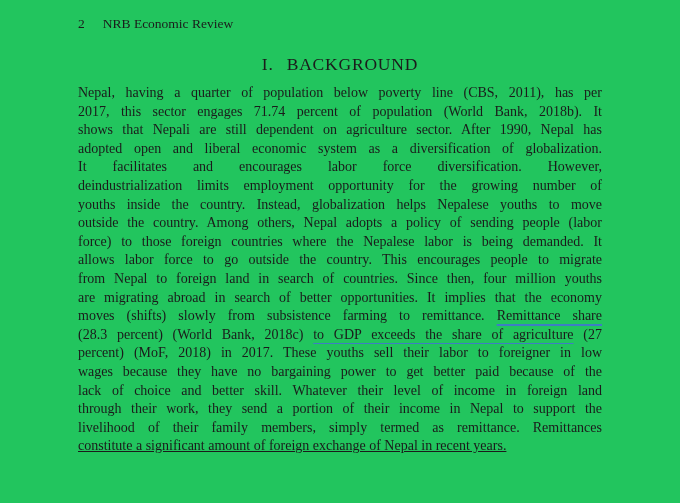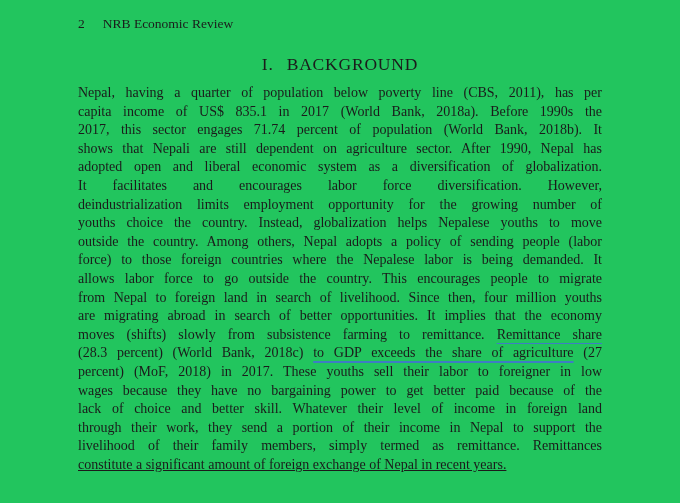--- a/index.html
+++ b/index.html
@@ -79,31 +79,30 @@
   <div class="running-header">
     <span class="page-num">2</span><span>NRB Economic Review</span>
   </div>
 
   <div class="section-title">
     <span class="numeral">I.</span><span>BACKGROUND</span>
   </div>
 
   <div class="paragraph">
       <div class="line"><span>Nepal, having a quarter of population below poverty line (CBS, 2011), has per</span></div>
-      <div class="line"><span>capita income of US$ 835.1 in 2017 (World Bank, 2018a). Before 1990s the</span></div>
       <div class="line"><span>2017, this sector engages 71.74 percent of population (World Bank, 2018b). It</span></div>
       <div class="line"><span>shows that Nepali are still dependent on agriculture sector. After 1990, Nepal has</span></div>
       <div class="line"><span>adopted open and liberal economic system as a diversification of globalization.</span></div>
       <div class="line"><span>It facilitates and encourages labor force diversification. However,</span></div>
       <div class="line"><span>deindustrialization limits employment opportunity for the growing number of</span></div>
-      <div class="line"><span>youths choice the country. Instead, globalization helps Nepalese youths to move</span></div>
+      <div class="line"><span>youths inside the country. Instead, globalization helps Nepalese youths to move</span></div>
       <div class="line"><span>outside the country. Among others, Nepal adopts a policy of sending people (labor</span></div>
       <div class="line"><span>force) to those foreign countries where the Nepalese labor is being demanded. It</span></div>
       <div class="line"><span>allows labor force to go outside the country. This encourages people to migrate</span></div>
-      <div class="line"><span>from Nepal to foreign land in search of livelihood. Since then, four million youths</span></div>
+      <div class="line"><span>from Nepal to foreign land in search of countries. Since then, four million youths</span></div>
       <div class="line"><span>are migrating abroad in search of better opportunities. It implies that the economy</span></div>
       <div class="line"><span>moves (shifts) slowly from subsistence farming to remittance. </span><span class="annotated">Remittance share</span></div>
       <div class="line"><span>(28.3 percent) (World Bank, 2018c) </span><span class="annotated">to GDP exceeds the share of agriculture</span><span> (27</span></div>
       <div class="line"><span>percent) (MoF, 2018) in 2017. These youths sell their labor to foreigner in low</span></div>
       <div class="line"><span>wages because they have no bargaining power to get better paid because of the</span></div>
       <div class="line"><span>lack of choice and better skill. Whatever their level of income in foreign land</span></div>
       <div class="line"><span>through their work, they send a portion of their income in Nepal to support the</span></div>
       <div class="line"><span>livelihood of their family members, simply termed as remittance. Remittances</span></div>
       <div class="line last"><span>constitute a significant amount of foreign exchange of Nepal in recent years.</span></div>
     </div>

